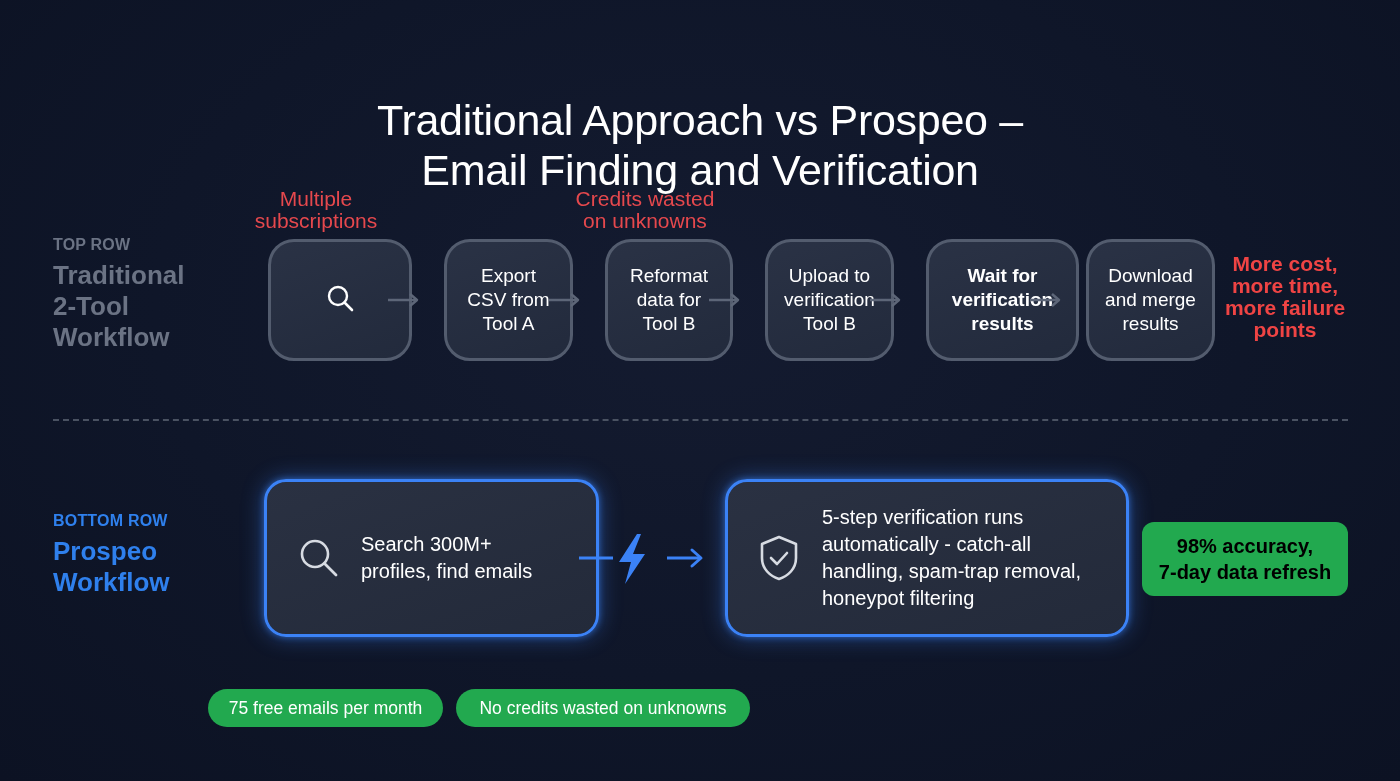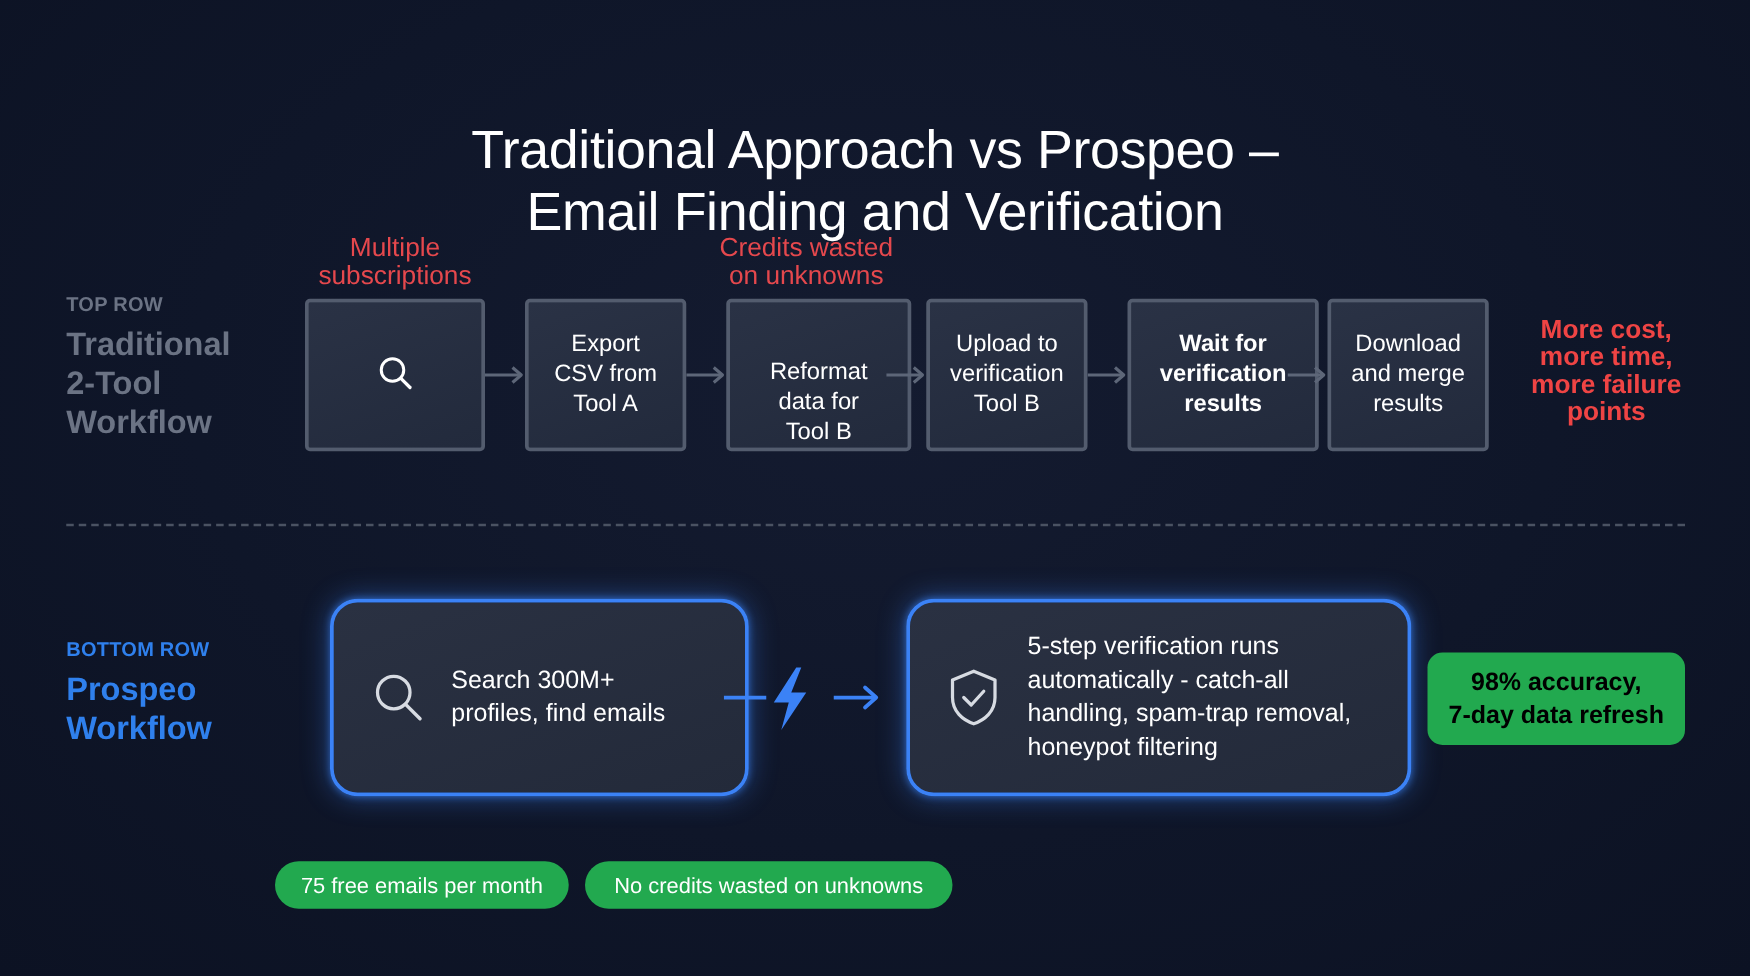--- a/index.html
+++ b/index.html
@@ -21,24 +21,24 @@
     .row-label { position: absolute; left: 53px; }
     .row-label .tag { font-size: 16px; font-weight: 700; letter-spacing: 0.2px; }
     .row-label .name { font-size: 26px; font-weight: 700; line-height: 31px; margin-top: 6px; }
     .top-label { top: 236px; }
     .top-label .tag, .top-label .name { color: #6b7384; }
     .bottom-label { top: 512px; }
     .bottom-label .tag, .bottom-label .name { color: #2f80ed; }
 
     .step {
       position: absolute; top: 239px; height: 122px;
-      border: 3px solid #535c6e; border-radius: 4px;
+      border: 3px solid #535c6e; border-radius: 26px;
       background: linear-gradient(160deg, #2a3245 0%, #222a3c 100%);
       display: flex; flex-direction: column; align-items: center; justify-content: center;
-      text-align: center; font-size: 19px; line-height: 24px; color: #ffffff;
+      text-align: center; font-size: 19px; line-height: 24px; color: #ffffff; margin-left: 24px;
     }
     .step .step-icon { width: 30px; height: 30px; margin-bottom: 4px; }
     .step .step-text { white-space: pre-line; }
 
     .warn {
       position: absolute; top: 188px; text-align: center;
       color: #e5484d; font-size: 21px; line-height: 22px; white-space: pre-line;
     }
 
     .arrow {
@@ -74,21 +74,21 @@
     .connector { position: absolute; left: 579px; top: 528px; width: 126px; height: 60px; }
 
     .badge-good {
       position: absolute; left: 1142px; top: 522px; width: 206px; height: 74px;
       background: #22a94f; border-radius: 12px;
       display: flex; align-items: center; justify-content: center; text-align: center;
       font-weight: 700; font-size: 20px; line-height: 26px; color: #000000; white-space: pre-line;
     }
 
     .pills {
-      position: absolute; top: 689px; left: 220px; height: 38px; display: flex; gap: 13px;
+      position: absolute; top: 689px; left: 208px; height: 38px; display: flex; gap: 13px;
     }
     .pill {
       height: 38px; padding: 0 13px; border-radius: 19px; background: #22a94f;
       display: flex; align-items: center; font-size: 17.5px; color: #ffffff; white-space: nowrap;
     }
     .pill-0 { width: 235px; justify-content: center; }
     .pill-1 { width: 294px; justify-content: center; }
     .pill-2 { width: 500px; justify-content: center; }
   </style>
 </head>
@@ -130,21 +130,21 @@
   <div class="step-text">Export
 CSV from
 Tool A</div>
 </div>
 
 <svg class="arrow" style="left:549px;width:32px;" viewBox="0 0 32 16">
   <line x1="0" y1="8" x2="29" y2="8" stroke="#5d6678" stroke-width="2.5"></line>
   <polyline points="22,2 29,8 22,14" fill="none" stroke="#5d6678" stroke-width="2.5" stroke-linejoin="round"></polyline>
 </svg>
 
-<div class="step" style="left:581px;width:148px;justify-content:flex-end;">
+<div class="step" style="left:581px;width:128px;">
   <div class="step-text">Reformat
 data for
 Tool B</div>
 </div>
 
 <svg class="arrow" style="left:709px;width:32px;" viewBox="0 0 32 16">
   <line x1="0" y1="8" x2="29" y2="8" stroke="#5d6678" stroke-width="2.5"></line>
   <polyline points="22,2 29,8 22,14" fill="none" stroke="#5d6678" stroke-width="2.5" stroke-linejoin="round"></polyline>
 </svg>
 

